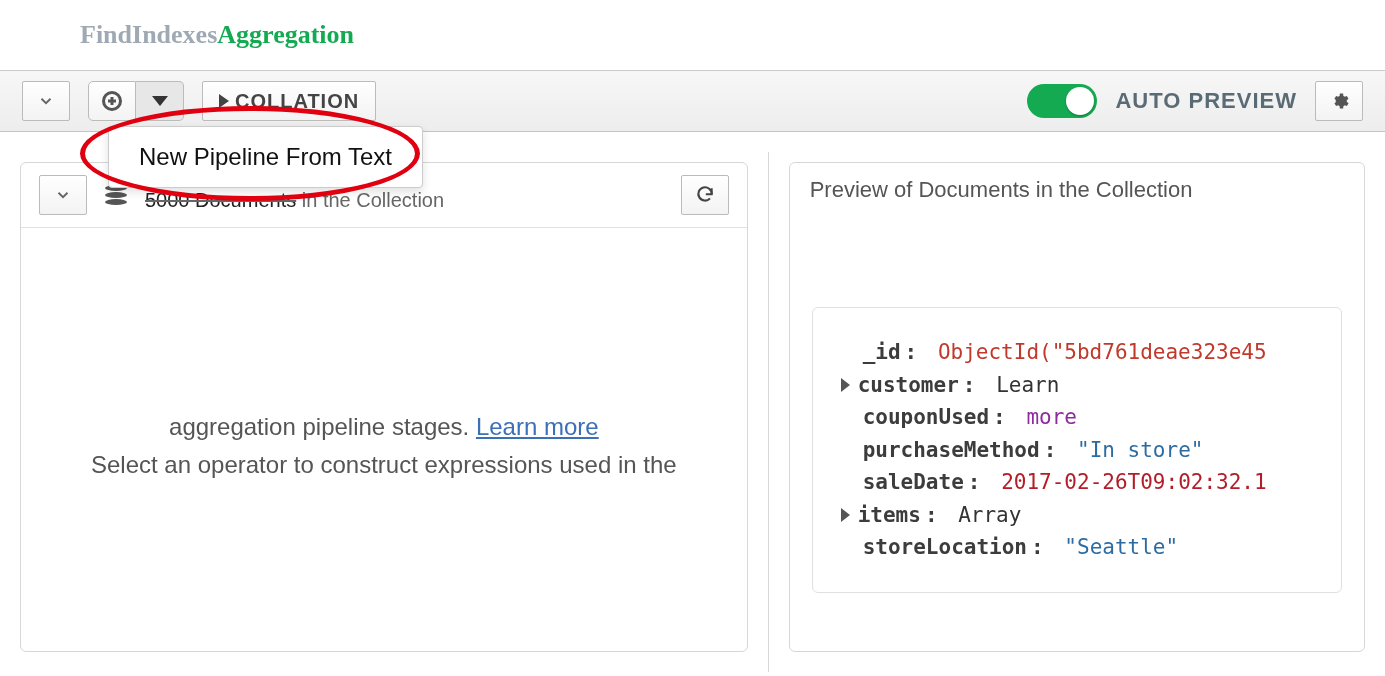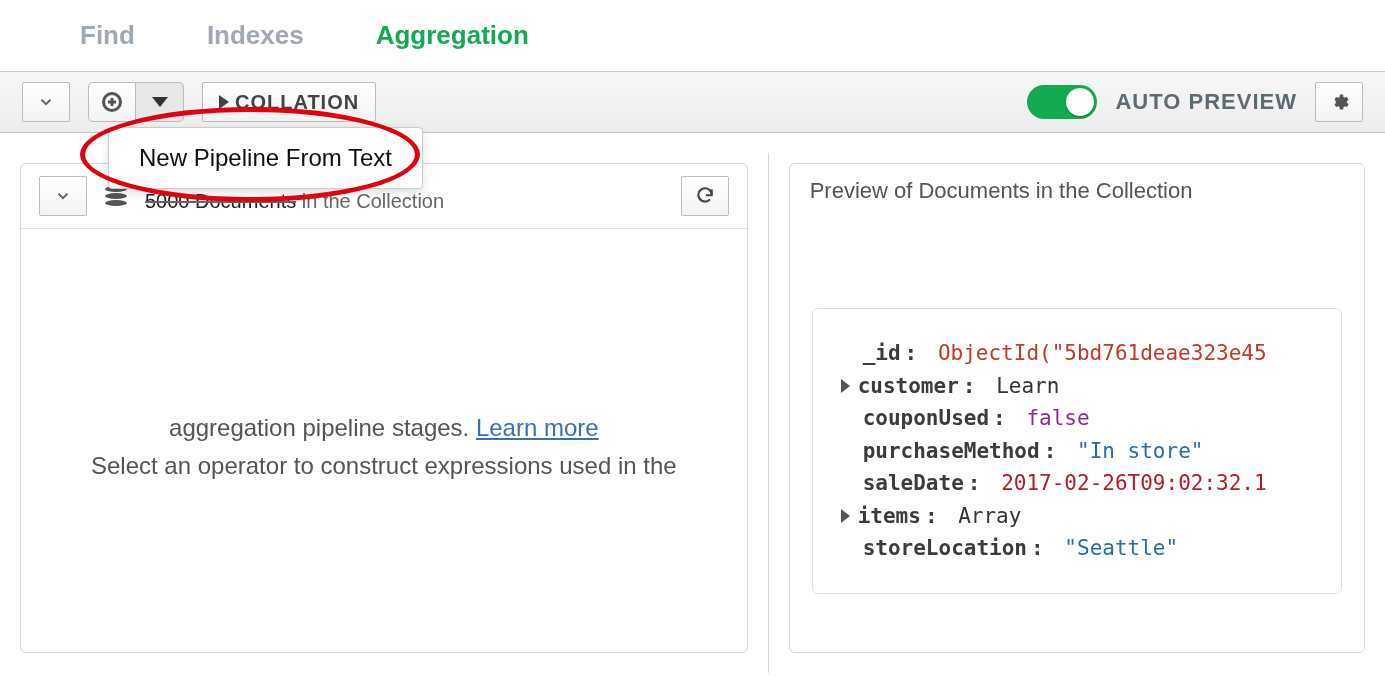--- a/index.html
+++ b/index.html
@@ -9,25 +9,25 @@
     color: #3D4F58;
     width: 1385px;
     height: 676px;
     overflow: hidden;
   }
 
   
   .tabs {
     display: flex;
     align-items: center;
-    gap: 72px;
     padding: 20px 0 20px 80px;
     border-bottom: 1px solid #ccc;
     font-size: 26px;
     font-weight: 700;
+    font-family: Liberation Serif, serif;
   }
   .tab { color: #9FA9B3; cursor: pointer; }
   .tab.active { color: #13AA52; }
 
   
   .toolbar {
     display: flex;
     align-items: center;
     padding: 10px 22px;
     background: linear-gradient(#f7f7f7, #ededed);
@@ -249,21 +249,21 @@
         <span class="v-red">ObjectId("5bd761deae323e45</span>
       </div>
       <div class="doc-row">
         <span class="tri"></span>
         <span class="k">customer</span><span class="k">:</span>&nbsp;
         <span class="v-obj">Learn</span>
       </div>
       <div class="doc-row">
         <span class="indent"></span>
         <span class="k">couponUsed</span><span class="k">:</span>&nbsp;
-        <span class="v-purple">false</span>
+        <span class="v-purple">more</span>
       </div>
       <div class="doc-row">
         <span class="indent"></span>
         <span class="k">purchaseMethod</span><span class="k">:</span>&nbsp;
         <span class="v-blue">"In store"</span>
       </div>
       <div class="doc-row">
         <span class="indent"></span>
         <span class="k">saleDate</span><span class="k">:</span>&nbsp;
         <span class="v-darkred">2017-02-26T09:02:32.1</span>

